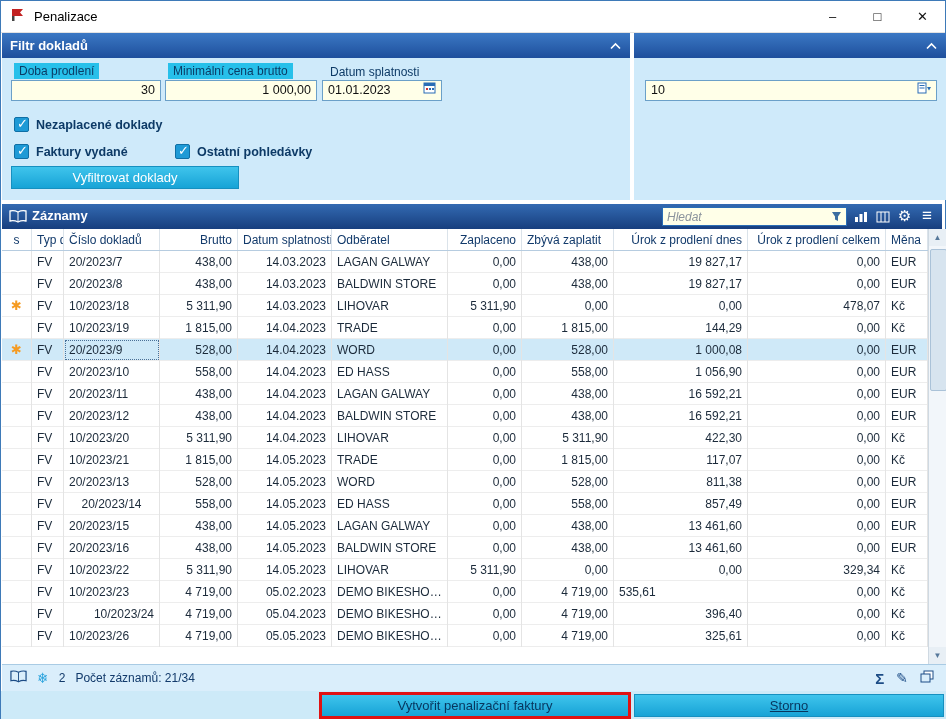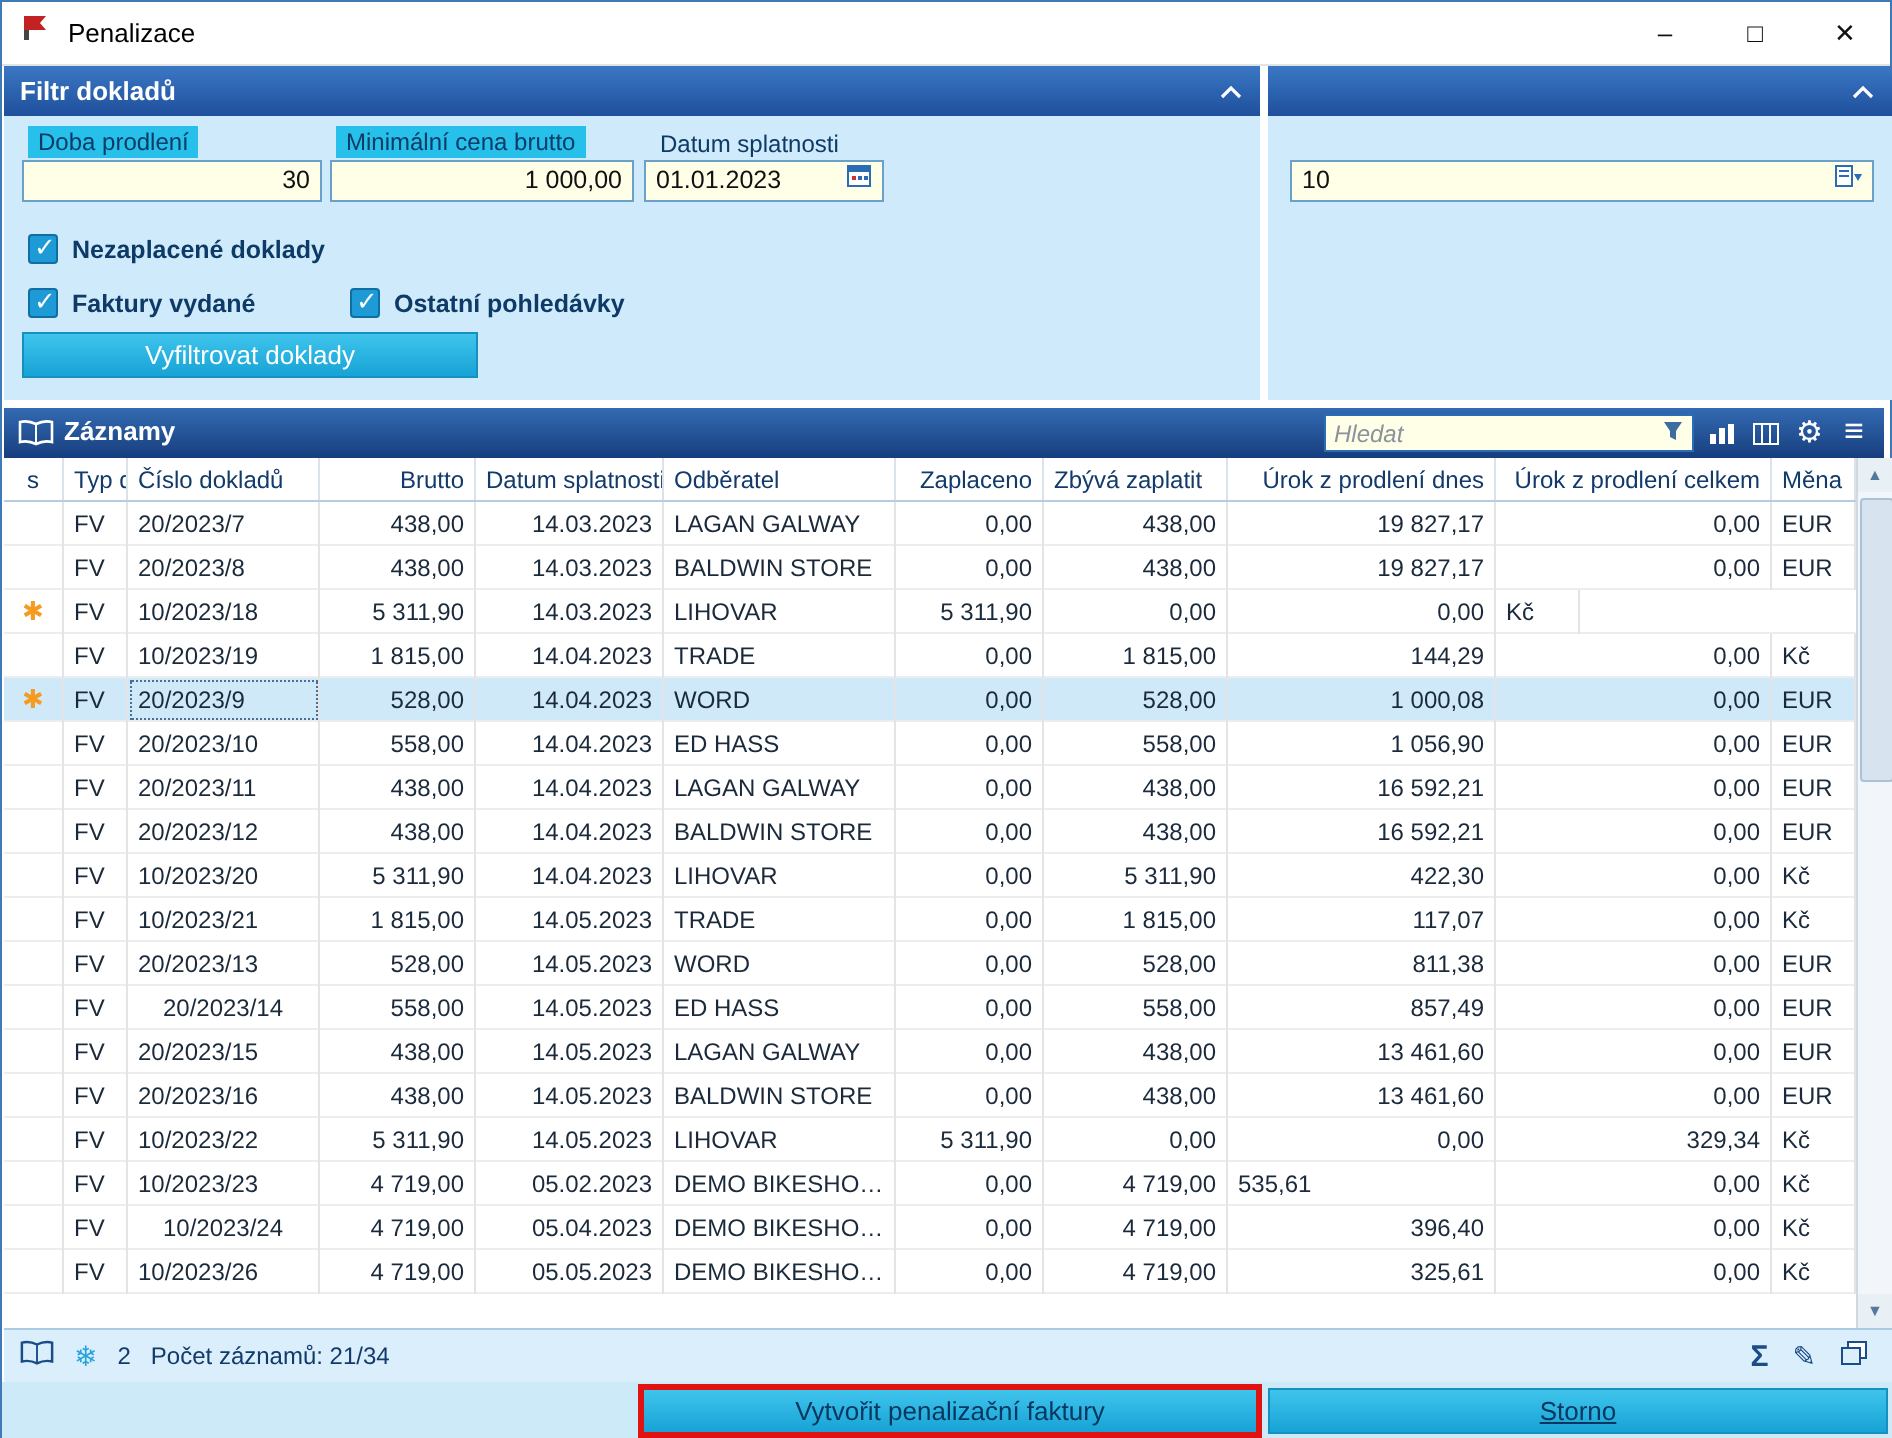--- a/index.html
+++ b/index.html
@@ -253,20 +253,21 @@
       <div class="trow">
         <div class="tcell flag" style="width: 30px; text-align: center;">✱</div>
         <div class="tcell" style="width: 32px; text-align: left;">FV</div>
         <div class="tcell" style="width: 96px; text-align: left;">10/2023/18</div>
         <div class="tcell" style="width: 78px; text-align: right;">5 311,90</div>
         <div class="tcell" style="width: 94px; text-align: right;">14.03.2023</div>
         <div class="tcell" style="width: 116px; text-align: left;">LIHOVAR</div>
         <div class="tcell" style="width: 74px; text-align: right;">5 311,90</div>
         <div class="tcell" style="width: 92px; text-align: right;">0,00</div>
         <div class="tcell" style="width: 134px; text-align: right;">0,00</div>
+        <div class="tcell" style="width: 138px; text-align: right;">478,07</div>
         <div class="tcell" style="width: 42px; text-align: left;">Kč</div>
       </div>
       <div class="trow">
         <div class="tcell" style="width: 30px; text-align: center;"></div>
         <div class="tcell" style="width: 32px; text-align: left;">FV</div>
         <div class="tcell" style="width: 96px; text-align: left;">10/2023/19</div>
         <div class="tcell" style="width: 78px; text-align: right;">1 815,00</div>
         <div class="tcell" style="width: 94px; text-align: right;">14.04.2023</div>
         <div class="tcell" style="width: 116px; text-align: left;">TRADE</div>
         <div class="tcell" style="width: 74px; text-align: right;">0,00</div>
@@ -427,21 +428,21 @@
         <div class="tcell" style="width: 116px; text-align: left;">DEMO BIKESHO…</div>
         <div class="tcell" style="width: 74px; text-align: right;">0,00</div>
         <div class="tcell" style="width: 92px; text-align: right;">4 719,00</div>
         <div class="tcell" style="width: 134px; ">535,61</div>
         <div class="tcell" style="width: 138px; text-align: right;">0,00</div>
         <div class="tcell" style="width: 42px; text-align: left;">Kč</div>
       </div>
       <div class="trow">
         <div class="tcell" style="width: 30px; text-align: center;"></div>
         <div class="tcell" style="width: 32px; text-align: left;">FV</div>
-        <div class="tcell" style="width: 96px; text-align: center;">10/2023/24</div>
+        <div class="tcell" style="width: 96px; text-align: right;">10/2023/24</div>
         <div class="tcell" style="width: 78px; text-align: right;">4 719,00</div>
         <div class="tcell" style="width: 94px; text-align: right;">05.04.2023</div>
         <div class="tcell" style="width: 116px; text-align: left;">DEMO BIKESHO…</div>
         <div class="tcell" style="width: 74px; text-align: right;">0,00</div>
         <div class="tcell" style="width: 92px; text-align: right;">4 719,00</div>
         <div class="tcell" style="width: 134px; text-align: right;">396,40</div>
         <div class="tcell" style="width: 138px; text-align: right;">0,00</div>
         <div class="tcell" style="width: 42px; text-align: left;">Kč</div>
       </div>
       <div class="trow">

